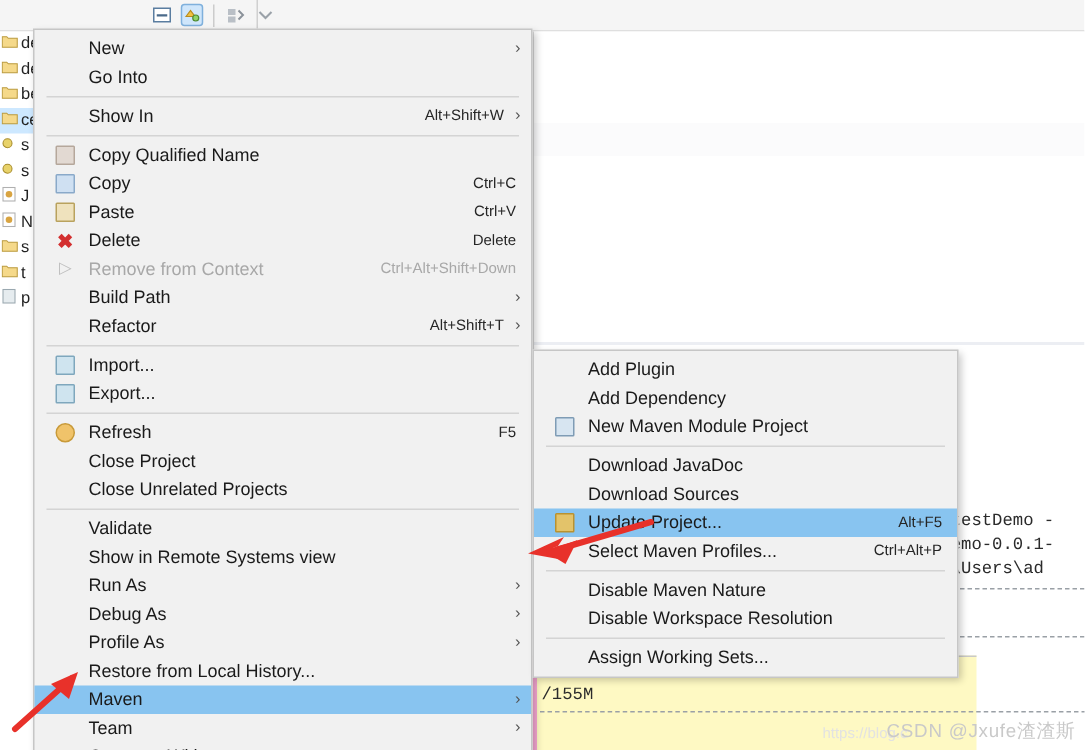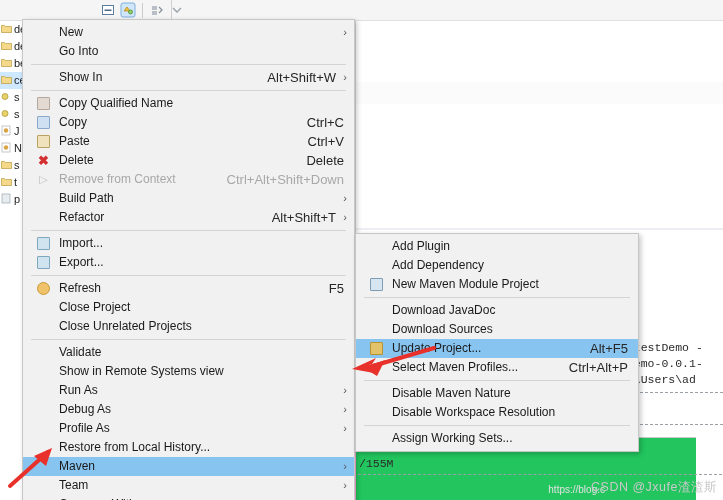--- a/index.html
+++ b/index.html
@@ -34,22 +34,22 @@
 
   
   .editor-bg {
     position: absolute; left: 355px; top: 21px; width: 368px; height: 405px;
     background: #ffffff; border-left: 1px solid #d8d8d8;
   }
   .band-light { position:absolute; left:356px; top:82px; width:367px; height:22px; background:#fbfbfc; }
   .editor-bottom-line { position:absolute; left:356px; top:228px; width:367px; height:2px; background:#eceef3; }
 
   .console-panel {
-    position: absolute; left: 355px; top: 437px; width: 341px; height: 63px;
-    background: #22c55e; border-top: 1px solid #c9c9c9; border-left: 1px solid #f9a8d4;
+    position: absolute; left: 355px; top: 437px; width: 296px; height: 63px;
+    background: #fef9c3; border-top: 1px solid #c9c9c9; border-left: 3px solid #f9a8d4;
   }
   .console-line {
     position: absolute; font-family: "Liberation Mono", monospace;
     font-size: 11.5px; color: #2b2b2b; white-space: pre;
   }
   .dashed {
     position: absolute; height: 0; border-top: 1px dashed #9aa0a6;
   }
 
   .console-right {
@@ -88,21 +88,21 @@
     padding-left: 36px; padding-right: 10px;
     white-space: nowrap;
     cursor: default;
     display: block;
   }
   .mi .lbl { font-size: 12px; }
   .mi.disabled .lbl, .mi.disabled .acc { color: #a8a8a8; }
   .mi.hl { background: #88c4f0; }
   .mi .acc {
     position: absolute; right: 18px; top: 0;
-    font-size: 13px; color: #262626;
+    font-size: 10px; color: #262626;
   }
   .mi.noarrow .acc { right: 10px; }
   .mi .arrow {
     position: absolute; right: 7px; top: 0; font-size: 11px; color: #555;
   }
   .mi .ic {
     position: absolute; left: 14px; top: 3px; width: 13px; height: 13px;
   }
   .sep { height: 1px; background: #d4d4d4; margin: 3px 8px 3px 8px; }
 

